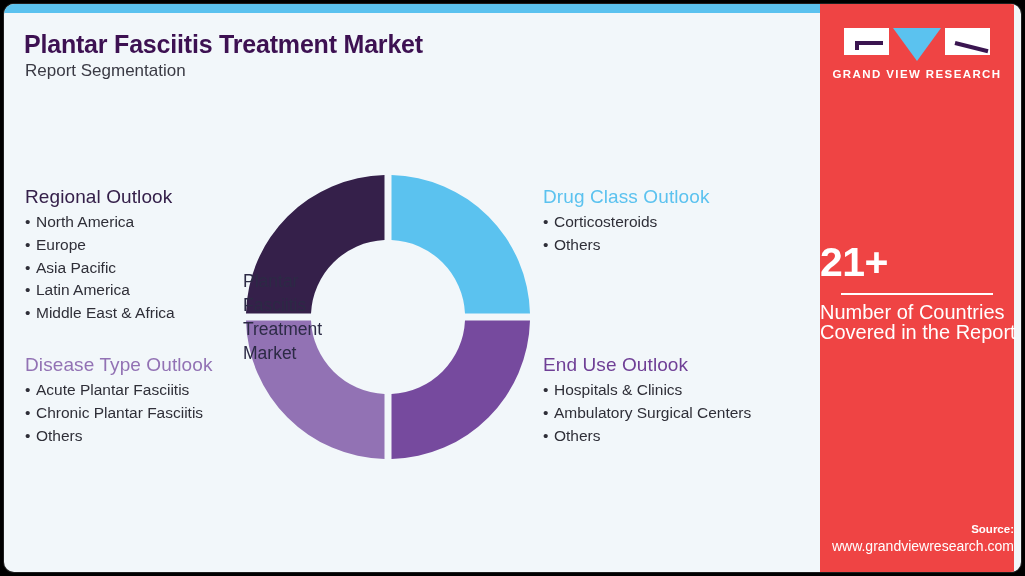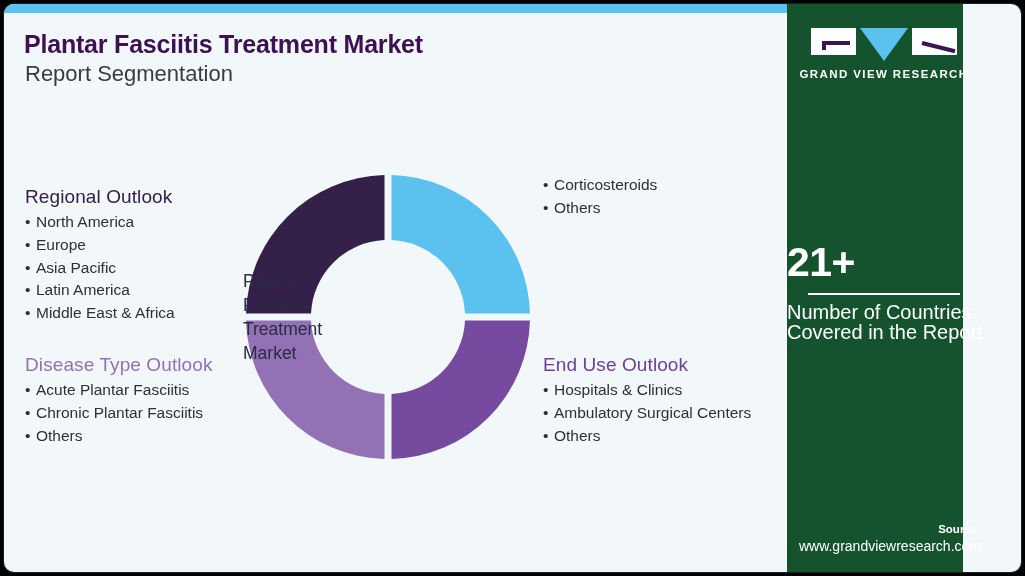--- a/index.html
+++ b/index.html
@@ -52,21 +52,21 @@
     font-size: 25px;
     font-weight: bold;
     color: #3d1152;
     letter-spacing: -0.2px;
     white-space: nowrap;
   }
   .subtitle {
     position: absolute;
     left: 21px;
     top: 57px;
-    font-size: 22px;
+    font-size: 17px;
     font-weight: normal;
     color: #3a3a44;
     white-space: nowrap;
   }
 
   
   .block { position: absolute; }
   .block .heading {
     font-size: 19px;
     font-weight: normal;
@@ -127,25 +127,25 @@
     font-size: 17.5px;
     color: #2c2a45;
     line-height: 24px;
     text-align: center;
     white-space: nowrap;
   }
 
   
   .side {
     position: absolute;
-    left: 783px;
+    left: 816px;
     top: 0;
-    width: 176px;
+    width: 194px;
     height: 568px;
-    background: #14532d;
+    background: #ef4444;
   }
 
   
   .logo {
     position: absolute;
     left: 0;
     top: 24px;
     width: 194px;
     text-align: center;
   }
@@ -283,20 +283,21 @@
     <div class="block" id="block-disease">
       <div class="heading">Disease Type Outlook</div>
       <ul>
         <li>Acute Plantar Fasciitis</li>
         <li>Chronic Plantar Fasciitis</li>
         <li>Others</li>
       </ul>
     </div>
 
     <div class="block" id="block-drug">
+      <div class="heading">Drug Class Outlook</div>
       <ul>
         <li>Corticosteroids</li>
         <li>Others</li>
       </ul>
     </div>
 
     <div class="block" id="block-enduse">
       <div class="heading">End Use Outlook</div>
       <ul>
         <li>Hospitals &amp; Clinics</li>

